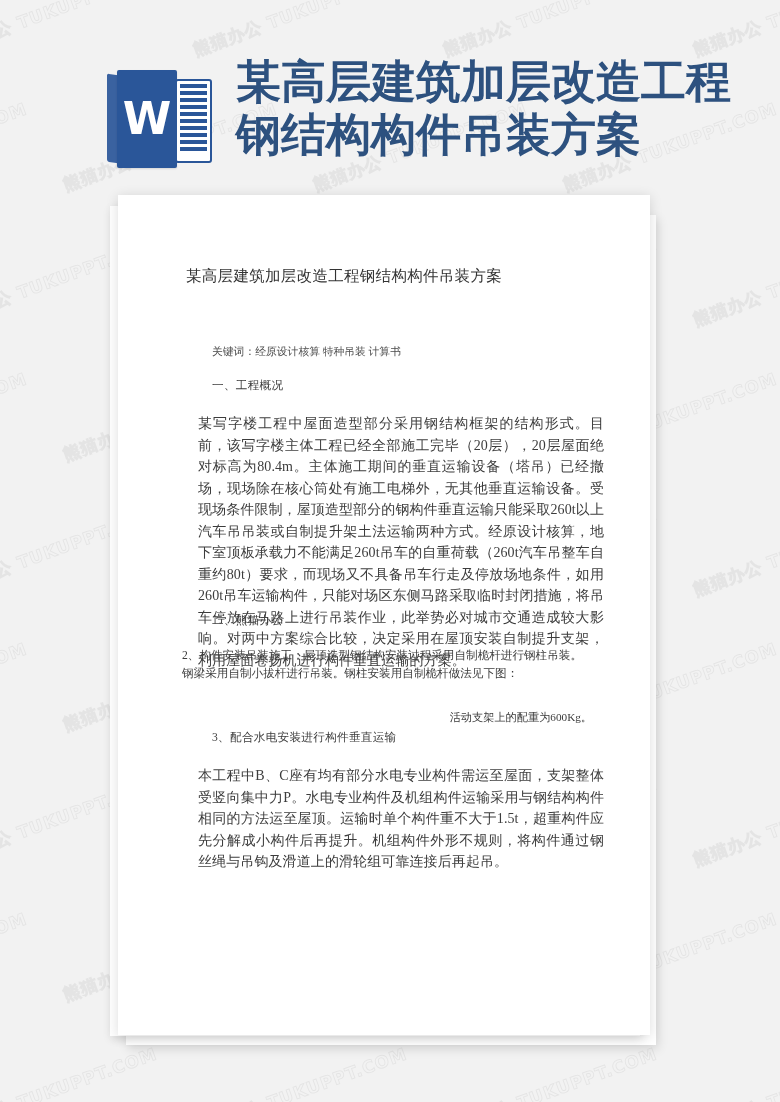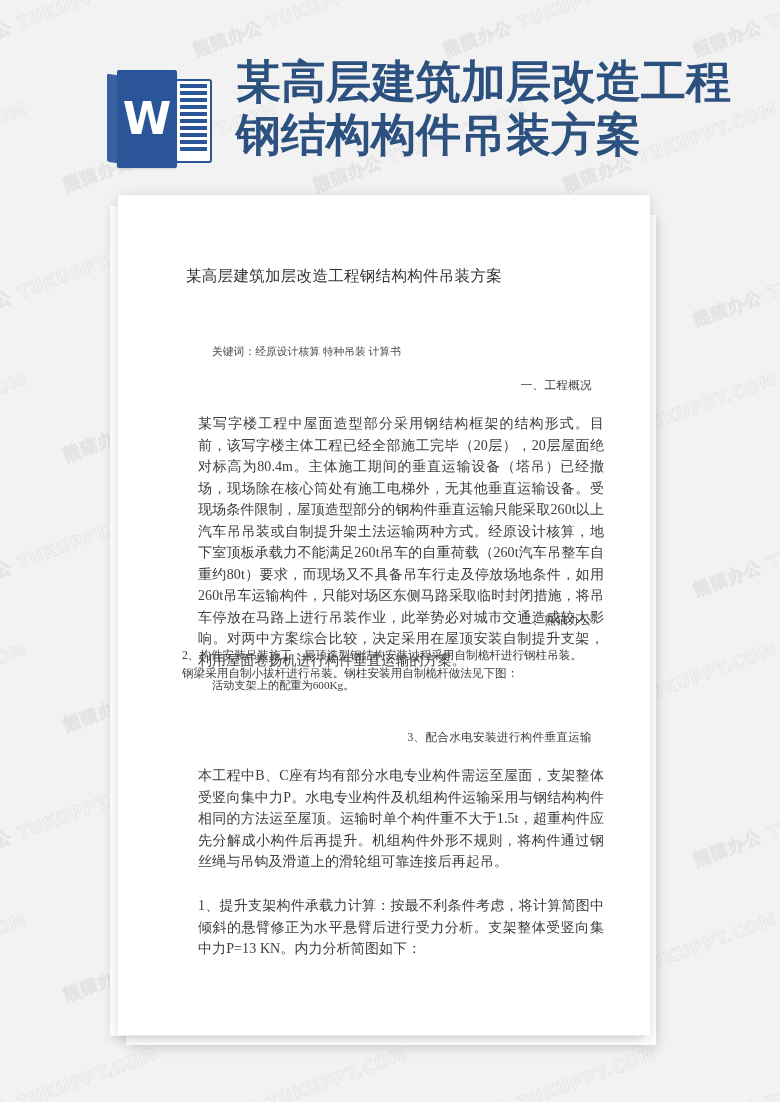--- a/index.html
+++ b/index.html
@@ -188,21 +188,20 @@
     color: #4a4a4a;
   }
   .heading {
     position: absolute;
     left: 94px;
     width: 380px;
     font-size: 11.6px;
     line-height: 21px;
     color: #3c3c3c;
     letter-spacing: .3px;
-    text-align: right;
   }
   .sub-note {
     position: absolute;
     left: 94px;
     width: 380px;
     font-size: 11.2px;
     line-height: 21px;
     color: #3c3c3c;
   }
   .num-heading {
@@ -269,28 +268,27 @@
       <div class="meta-line" style="top:146px;">关键词：经原设计核算 特种吊装 计算书</div>
 
       <div class="heading" style="top:180px;">一、工程概况</div>
 
       <div class="para" style="top:218px;">某写字楼工程中屋面造型部分采用钢结构框架的结构形式。目前，该写字楼主体工程已经全部施工完毕（20层），20层屋面绝对标高为80.4m。主体施工期间的垂直运输设备（塔吊）已经撤场，现场除在核心筒处有施工电梯外，无其他垂直运输设备。受现场条件限制，屋顶造型部分的钢构件垂直运输只能采取260t以上汽车吊吊装或自制提升架土法运输两种方式。经原设计核算，地下室顶板承载力不能满足260t吊车的自重荷载（260t汽车吊整车自重约80t）要求，而现场又不具备吊车行走及停放场地条件，如用260t吊车运输构件，只能对场区东侧马路采取临时封闭措施，将吊车停放在马路上进行吊装作业，此举势必对城市交通造成较大影响。对两中方案综合比较，决定采用在屋顶安装自制提升支架，利用屋面卷扬机进行构件垂直运输的方案。</div>
 
       <div class="heading" style="top:415px;">二、熊猫办公</div>
 
       <div class="num-heading" style="top:452px;">2、构件安装吊装施工：屋顶造型钢结构安装过程采用自制桅杆进行钢柱吊装。钢梁采用自制小拔杆进行吊装。钢柱安装用自制桅杆做法见下图：</div>
 
-      <div class="sub-note" style="top:480px;">活动支架上的配重为600Kg。</div>
+      <div class="sub-note" style="top:512px;text-align:right;">活动支架上的配重为600Kg。</div>
 
       <div class="heading" style="top:532px;">3、配合水电安装进行构件垂直运输</div>
 
       <div class="para" style="top:570px;">本工程中B、C座有均有部分水电专业构件需运至屋面，支架整体受竖向集中力P。水电专业构件及机组构件运输采用与钢结构构件相同的方法运至屋顶。运输时单个构件重不大于1.5t，超重构件应先分解成小构件后再提升。机组构件外形不规则，将构件通过钢丝绳与吊钩及滑道上的滑轮组可靠连接后再起吊。</div>
 
 
-      <div class="para" style="top:700px;">1、提升支架构件承载力计算：按最不利条件考虑，将计算简图中倾斜的悬臂修正为水平悬臂后进行受力分析。支架整体受竖向集中力P=13 KN。内力分析简图如下：</div>
 
     </div>
   </div>
 </div>
 
 <div class="header">
   <div class="word-icon">
     <div class="fold"></div>
     <div class="body-panel"></div>
     <div class="w-letter">W</div>

